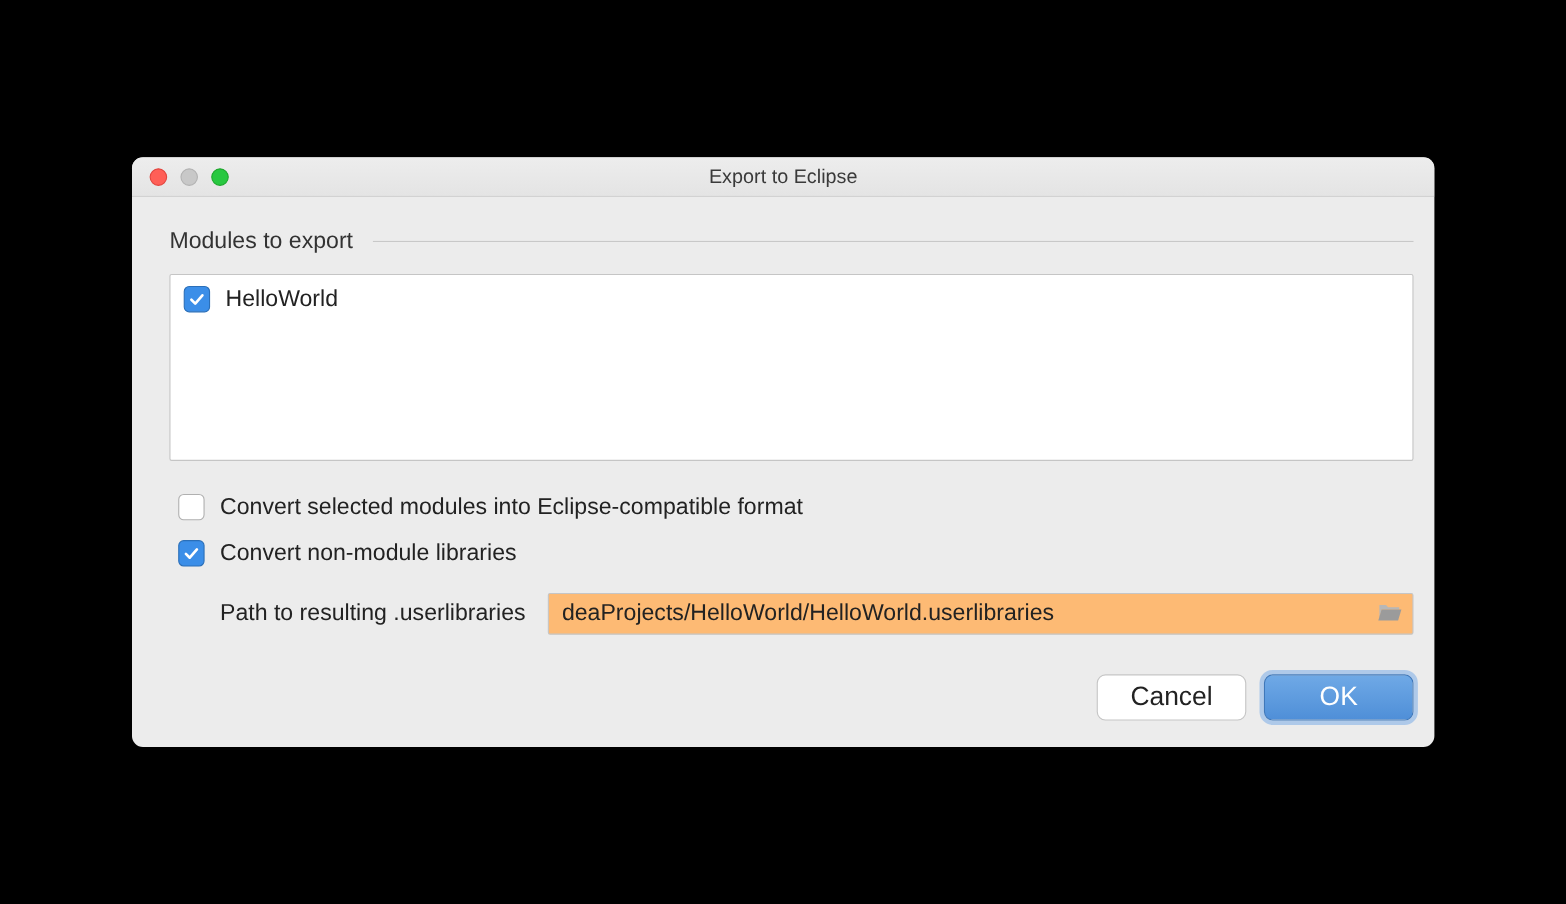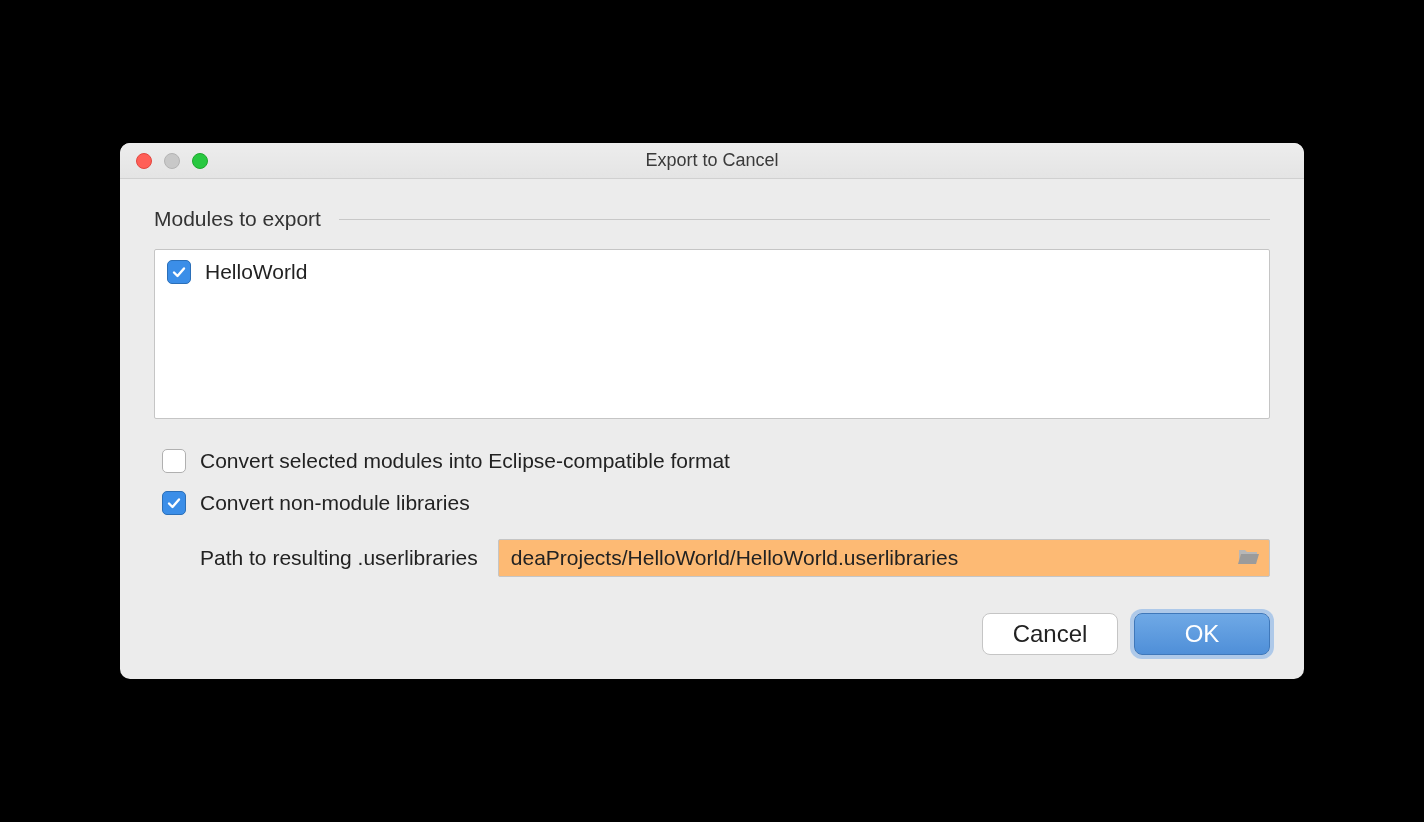--- a/index.html
+++ b/index.html
@@ -41,21 +41,21 @@
     .tl-close { background: #ff5f57; border: 1px solid #e2463f; }
     .tl-min   { background: #c8c8c8; border: 1px solid #b3b3b3; }
     .tl-zoom  { background: #28c840; border: 1px solid #1fa72e; }
     .title {
       flex: 1;
       text-align: center;
       font-size: 18px;
       color: #3a3a3a;
     }
     .content {
-      padding: 28px 34px 24px 34px;
+      padding: 28px 19px 24px 34px;
     }
     .section-header {
       display: flex;
       align-items: center;
       gap: 18px;
       margin-bottom: 18px;
     }
     .section-header .label {
       font-size: 21px;
       color: #333;
@@ -179,21 +179,21 @@
 </head>
 <body>
 
 <div class="window">
   <div class="titlebar">
     <div class="traffic-lights">
       <div class="traffic-light tl-close"></div>
       <div class="traffic-light tl-min"></div>
       <div class="traffic-light tl-zoom"></div>
     </div>
-    <div class="title">Export to Cancel</div>
+    <div class="title">Export to Eclipse</div>
   </div>
 
   <div class="content">
 
     <div class="section-header">
       <span class="label">Modules to export</span>
       <span class="rule"></span>
     </div>
 
     <div class="module-list">

